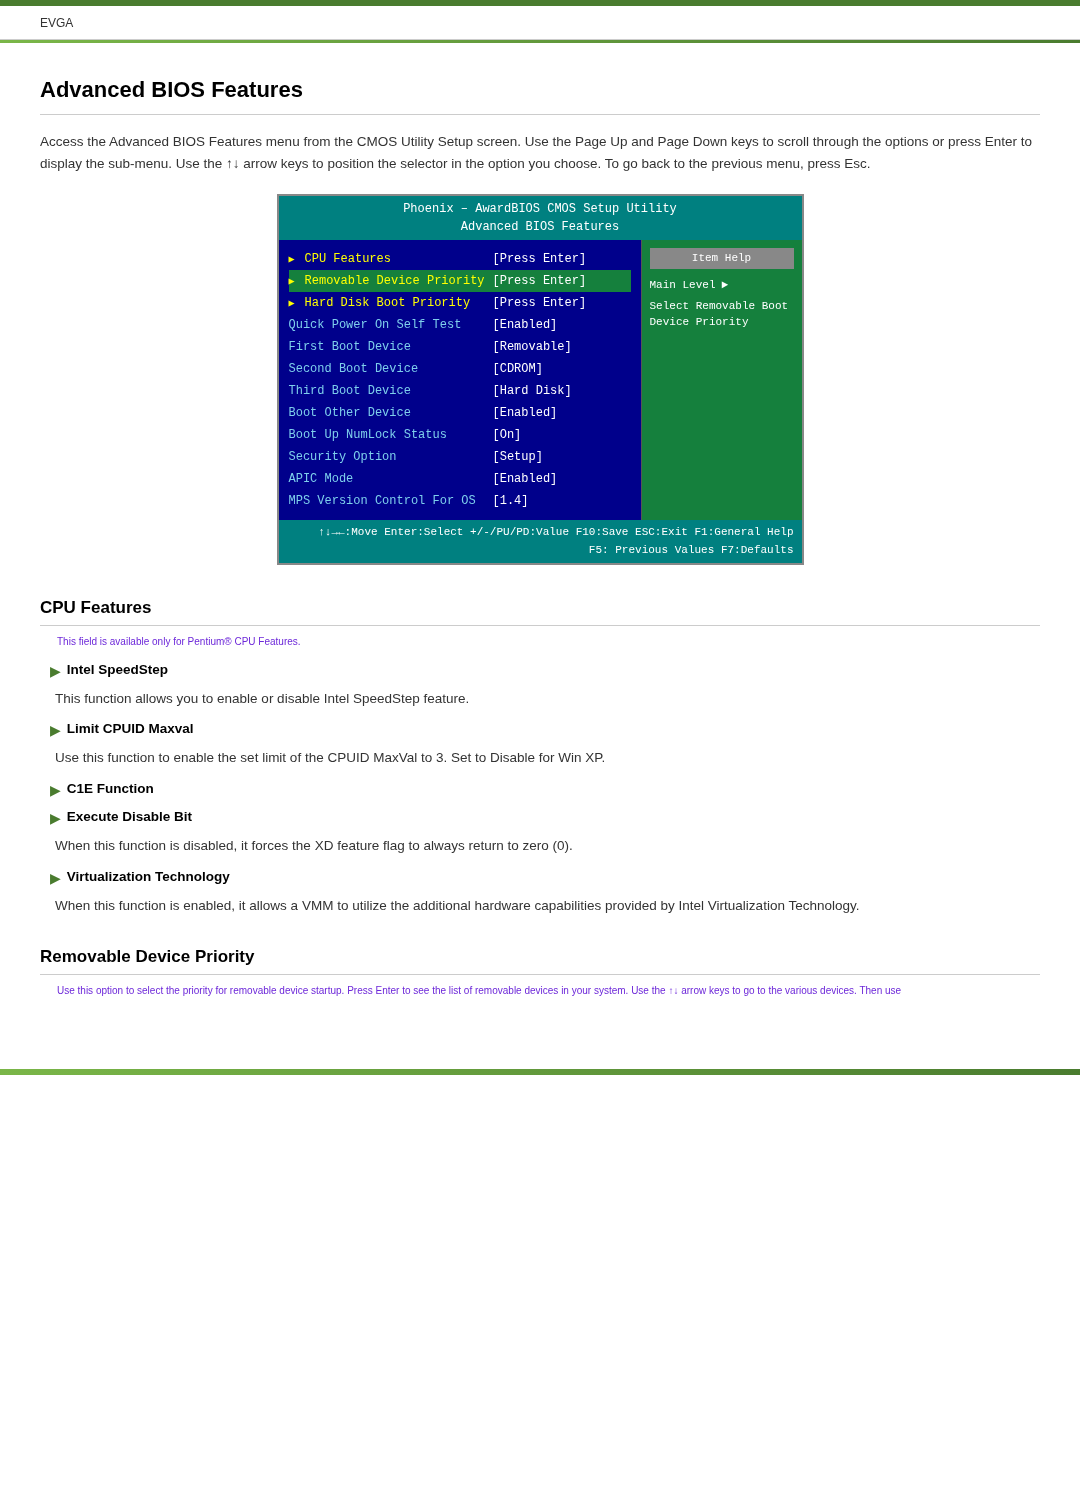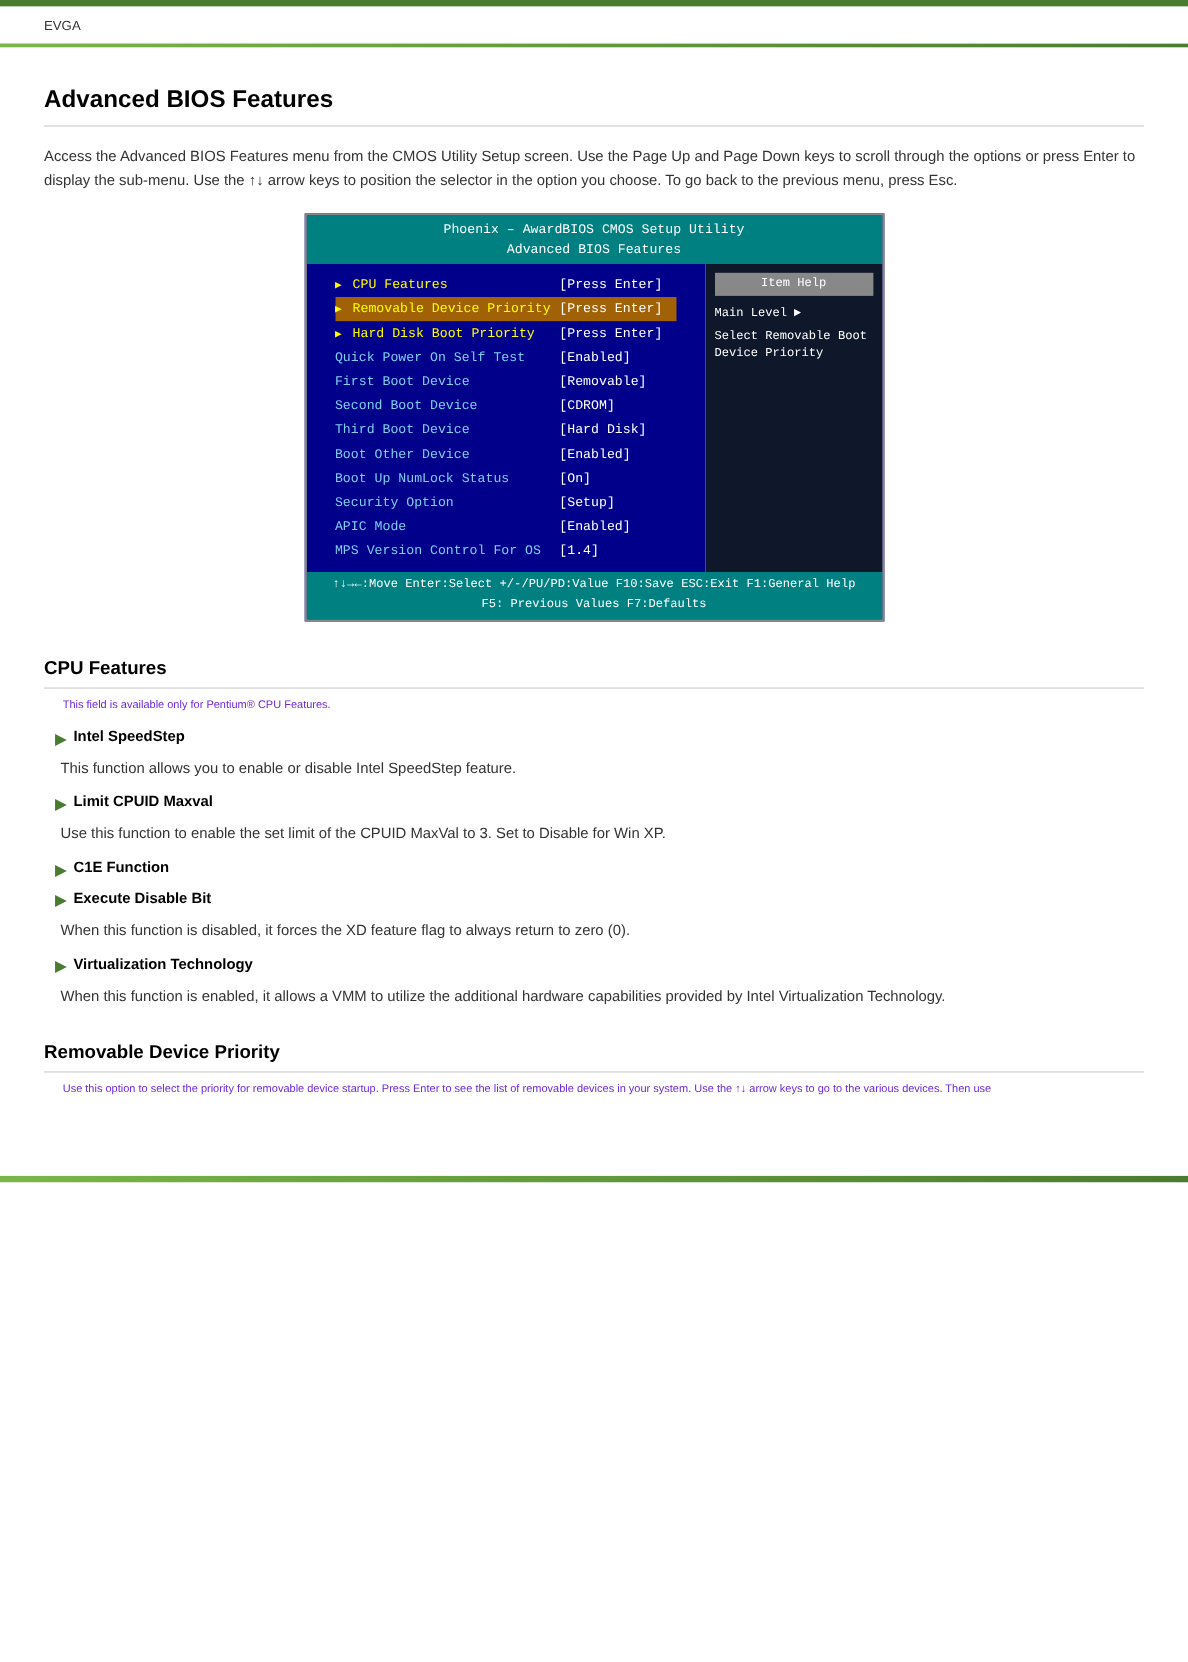--- a/index.html
+++ b/index.html
@@ -64,30 +64,30 @@
       font-size: 12px;
       line-height: 1.5;
     }
     .bios-body {
       display: flex;
       color: #fff;
       min-height: 280px;
     }
     .bios-main {
       flex: 1;
-      padding: 8px 26px;
+      padding: 8px 10px;
       border-right: 1px solid #555;
     }
     .bios-row {
       display: flex;
       padding: 2px 0;
       cursor: pointer;
     }
     .bios-row.highlighted {
-      background: #a16207;
+      background: #15803d;
       color: #000;
     }
     .bios-row-label {
       width: 200px;
       color: #7ecfec;
       flex-shrink: 0;
     }
     .bios-row-label.submenu {
       color: #ffff00;
     }
@@ -96,21 +96,21 @@
       margin-left: 4px;
     }
     .bios-arrow {
       color: #ffff00;
       margin-right: 4px;
       font-size: 10px;
     }
     .bios-sidebar {
       width: 160px;
       padding: 8px;
-      background: #0f172a;
+      background: #15803d;
       font-size: 11px;
     }
     .bios-sidebar-title {
       background: #888;
       color: #fff;
       text-align: center;
       padding: 2px 4px;
       margin-bottom: 8px;
       font-size: 11px;
     }
@@ -124,21 +124,21 @@
       color: #fff;
     }
     .bios-sidebar-desc {
       color: #fff;
       font-size: 11px;
       line-height: 1.4;
     }
     .bios-footer {
       background: #008080;
       color: #fff;
-      text-align: center;
+      text-align: right;
       padding: 4px 8px;
       font-size: 11px;
       line-height: 1.6;
     }
     
     .section-heading {
       font-size: 17px;
       font-weight: bold;
       color: #000;
       margin-top: 28px;

